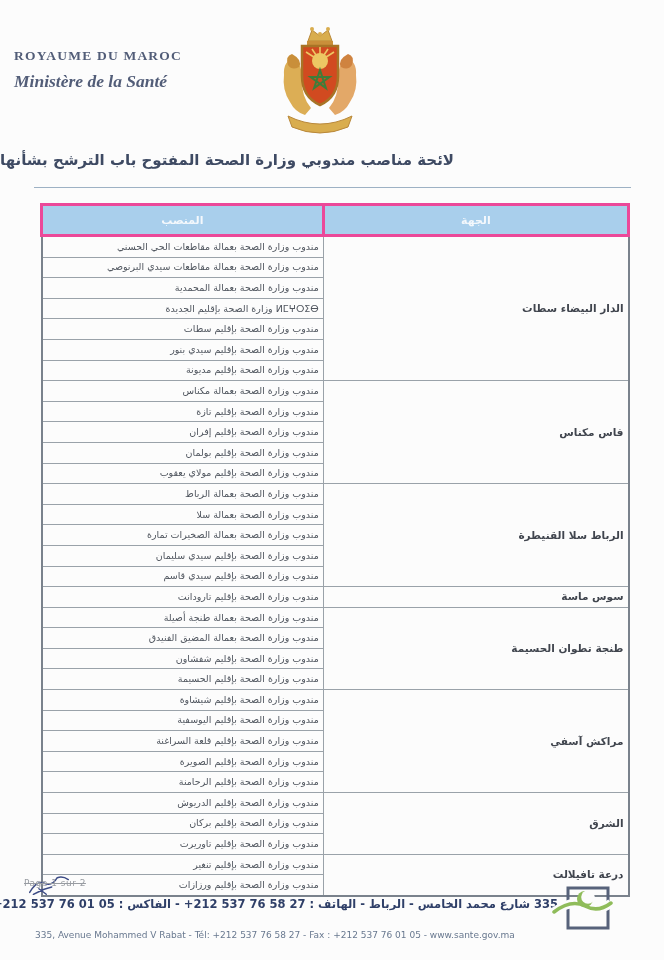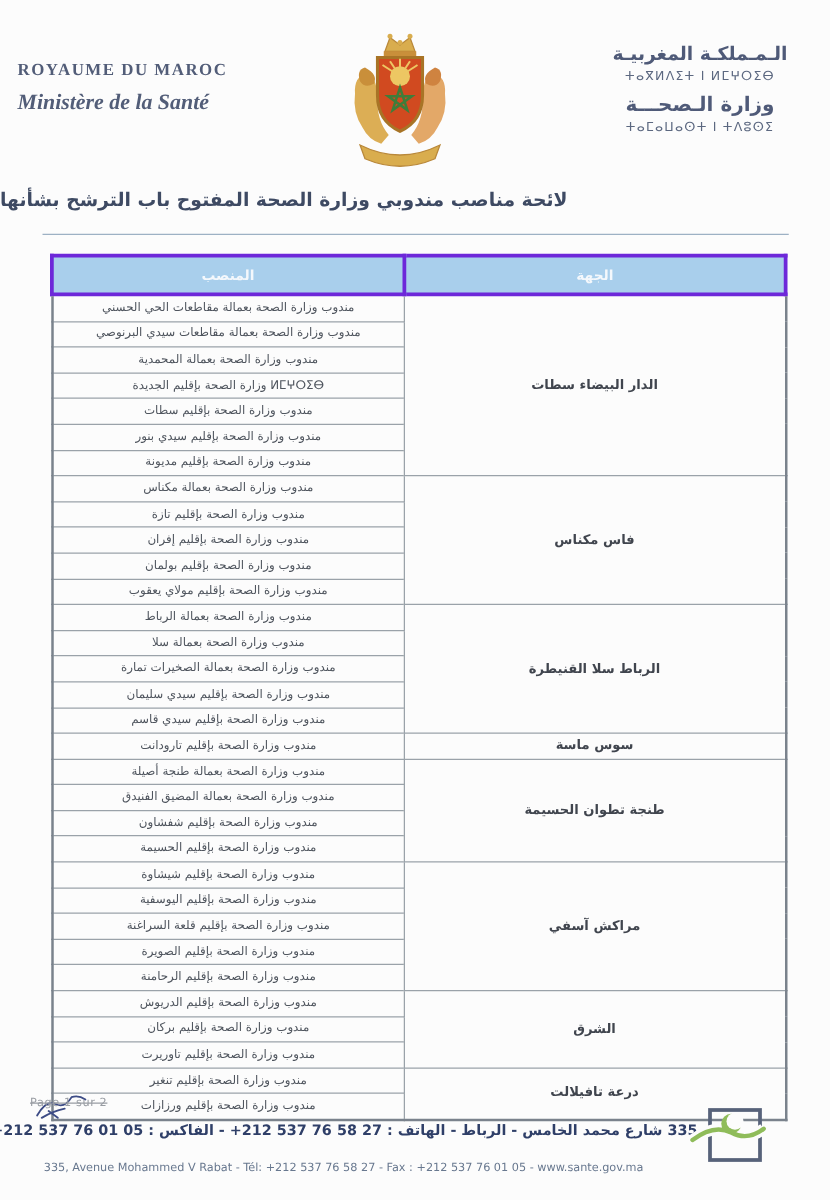--- a/index.html
+++ b/index.html
@@ -36,22 +36,22 @@
   .title{position:absolute;top:151px;left:0;width:664px;text-align:left;
     font-size:15px;font-weight:bold;color:var(--title-navy);direction:rtl;}
   .title-rule{position:absolute;top:187px;left:34px;width:597px;height:0;
     border-top:1.5px solid #9db1c4;}
   
   table.tbl{position:absolute;left:40px;top:203px;width:590px;border-collapse:collapse;
     border:2px solid var(--outer-border);table-layout:fixed;}
   .tbl col.c-pos{width:48%;}
   .tbl col.c-reg{width:52%;}
   .tbl th{height:26px;background:var(--header-blue);color:#f4f8fc;font-size:11px;
-    font-weight:bold;border:3px solid #6d28d9;}
-  .tbl td{height:19.6px;font-size:9.5px;color:var(--text-gray);text-align:center;
+    font-weight:bold;border:3px solid #ec4899;}
+  .tbl td{height:19.6px;font-size:9.5px;color:var(--text-gray);
     border:1px solid var(--border-gray);padding:0 4px;line-height:1.05;
     overflow:hidden;white-space:nowrap;}
   .tbl td.region{font-size:10.5px;font-weight:bold;color:#40454e;vertical-align:middle;}
   
   .f-ar{position:absolute;right:106px;top:897px;direction:rtl;font-size:11.5px;
     font-weight:bold;color:var(--footer-navy);white-space:nowrap;}
   .f-page{position:absolute;left:24px;top:878px;font-size:9px;color:#989ca2;
     text-decoration:line-through;letter-spacing:.5px;}
   .f-fr{position:absolute;left:35px;top:930px;font-size:9px;color:var(--footer-gray);
     white-space:nowrap;}
@@ -86,26 +86,20 @@
         <line x1="48" y1="37" x2="34" y2="28"></line>
           <line x1="48" y1="37" x2="40" y2="25"></line>
         <line x1="48" y1="37" x2="48" y2="23"></line>
           <line x1="48" y1="37" x2="56" y2="25"></line>
         <line x1="48" y1="37" x2="62" y2="28"></line>
       </g>
       <path d="M48 46 L53.9 64.1 L38.5 53 L57.5 53 L42.1 64.1 Z" fill="none" stroke="#3f7d3a" stroke-width="2"></path>
     </svg>
   </div>
 
-  <div class="hdr-right">
-    <div class="ar1">الـمـملكـة المغربيـة</div>
-    <div class="tf">ⵜⴰⴳⵍⴷⵉⵜ ⵏ ⵍⵎⵖⵔⵉⴱ</div>
-    <div class="ar2">وزارة الـصحـــة</div>
-    <div class="tf2">ⵜⴰⵎⴰⵡⴰⵙⵜ ⵏ ⵜⴷⵓⵙⵉ</div>
-  </div>
 
   <div class="title">لائحة مناصب مندوبي وزارة الصحة المفتوح باب الترشح بشأنها</div>
   <div class="title-rule"></div>
 
   <table class="tbl">
     <colgroup>
         <col class="c-pos">
         <col class="c-reg">
       </colgroup>
     <thead>

